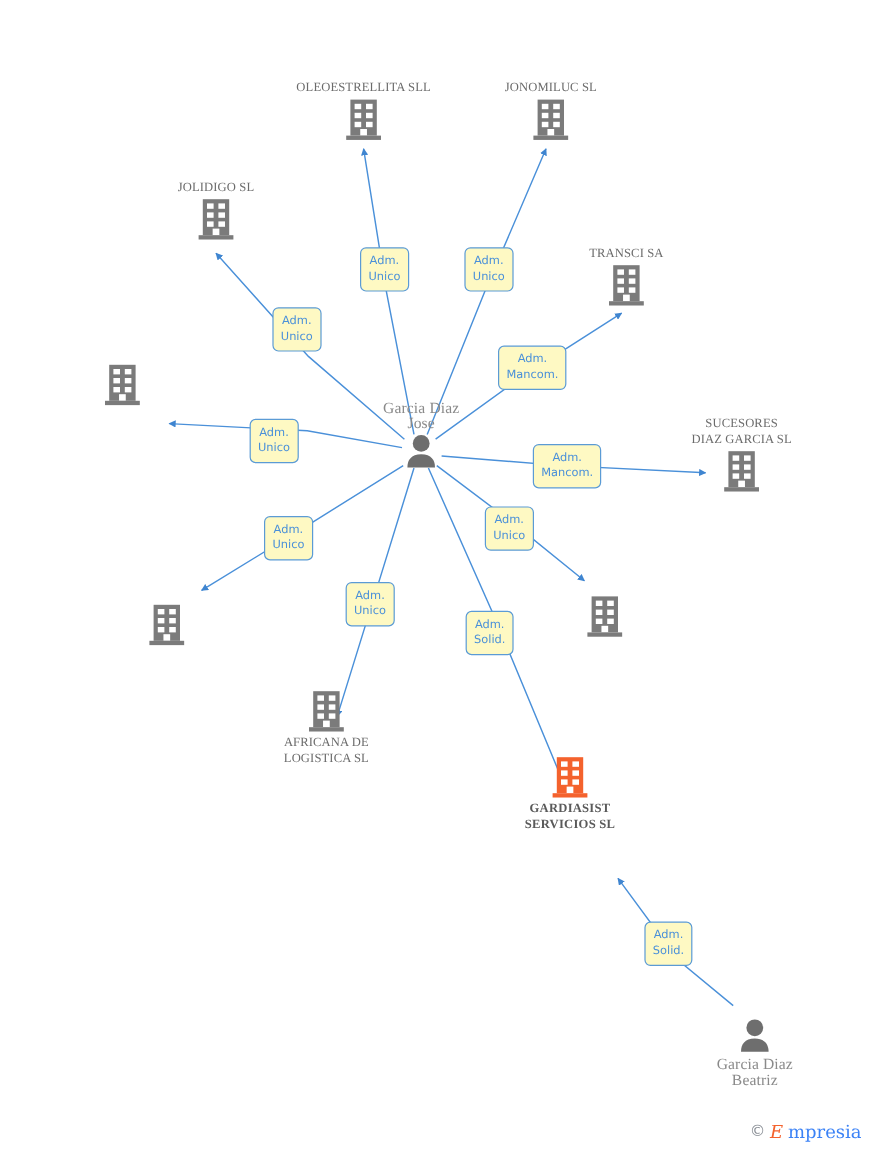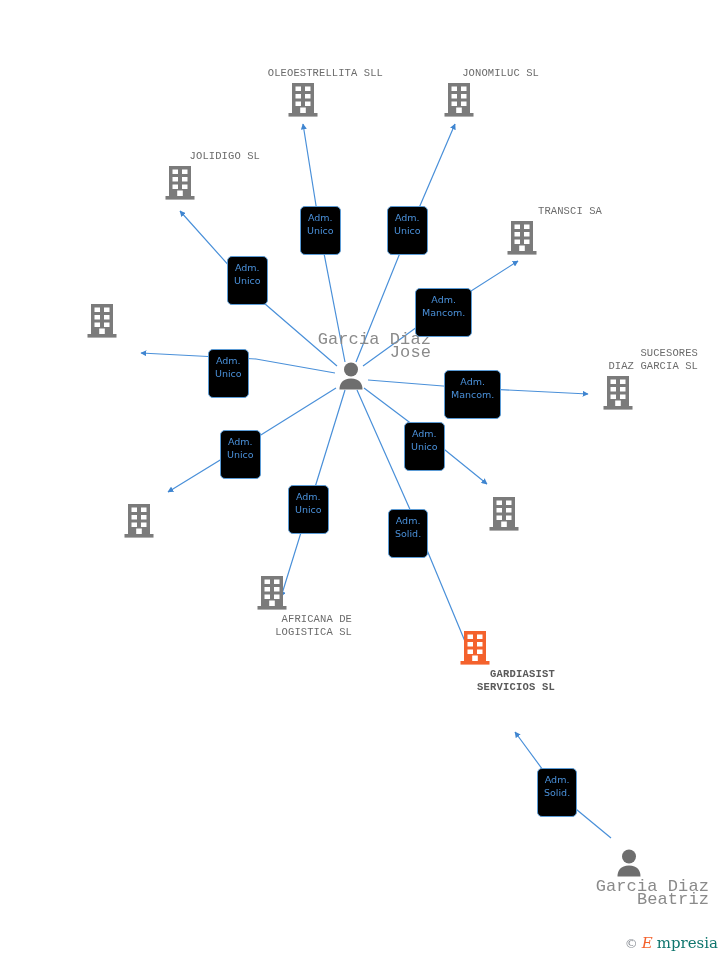--- a/index.html
+++ b/index.html
@@ -31,54 +31,53 @@
     text-align: center;
     pointer-events: auto;
   }
   .node .glyph {
     display: block;
     margin: 0 auto;
     line-height: 0;
   }
   .node .caption {
     display: block;
-    font-family: Liberation Mono, monospace;
+    font-family: Liberation Serif, serif;
     font-size: 10.5px;
     line-height: 13px;
     color: #6b6b6b;
     letter-spacing: 0.1px;
     white-space: pre-line;
     margin-top: 2px;
-    text-align: right;
   }
   .node.caption-above .caption {
     margin-top: 0;
     margin-bottom: 2px;
   }
   .node.highlight .caption {
     color: #5a5a5a;
     font-weight: bold;
     letter-spacing: 0.2px;
   }
   .node.person .caption {
     color: #8a8a8a;
-    font-size: 17px;
+    font-size: 13px;
   }
   .edge-label {
     position: absolute;
     box-sizing: border-box;
-    background: #000000;
+    background: #fef9c3;
     border: 1.4px solid #5b9bd5;
     border-radius: 5px;
     color: #4a90d9;
     font-family: "DejaVu Sans", sans-serif;
     font-size: 9.5px;
     line-height: 13px;
     text-align: center;
-    padding: 4px 6px 17px 6px;
+    padding: 4px 6px 5px 6px;
     white-space: pre-line;
     box-shadow: 0 0 0 0 transparent;
   }
   #watermark {
     position: absolute;
     right: 10px;
     bottom: 8px;
     display: flex;
     align-items: center;
     gap: 4px;
@@ -90,21 +89,21 @@
     font-family: "DejaVu Sans", sans-serif;
     font-size: 13px;
     color: #8a8f96;
   }
   #watermark .wm-e {
     color: #f4622d;
     font-style: italic;
     font-family: "DejaVu Serif", serif;
   }
   #watermark .wm-rest {
-    color: #0f766e;
+    color: #3b82f6;
     font-family: "DejaVu Serif", serif;
   }
 </style>
 </head>
 <body>
 
 <div id="canvas">
 
   <svg id="edges" viewBox="0 0 728 960" xmlns="http://www.w3.org/2000/svg">
     <defs>

